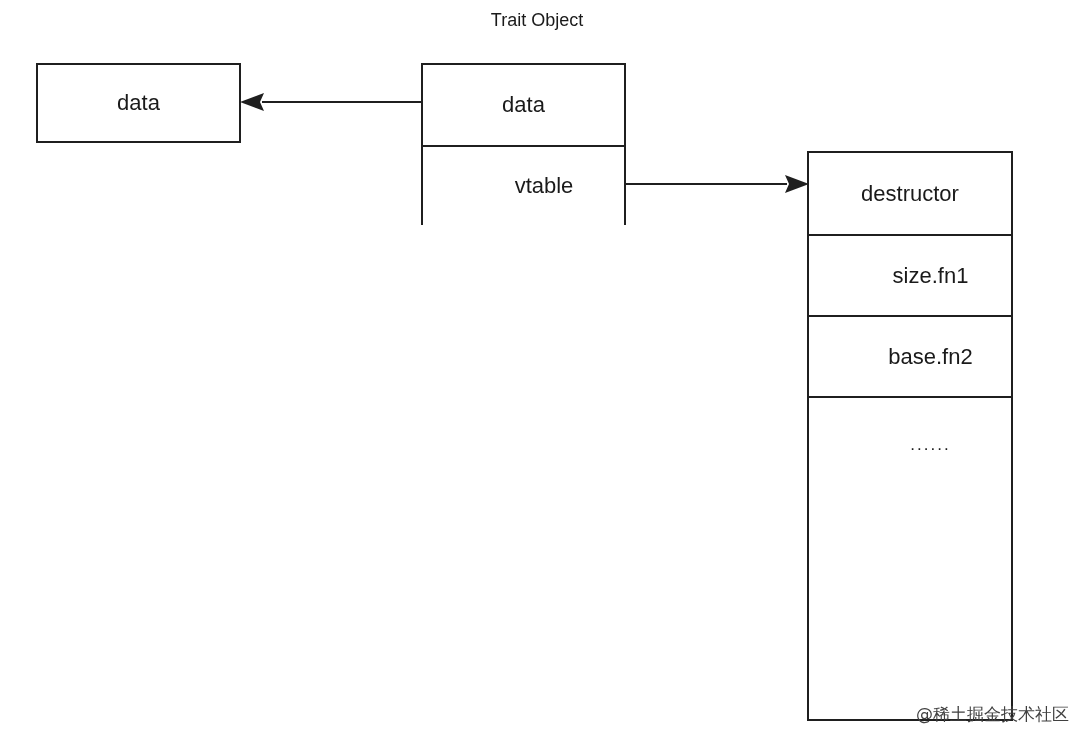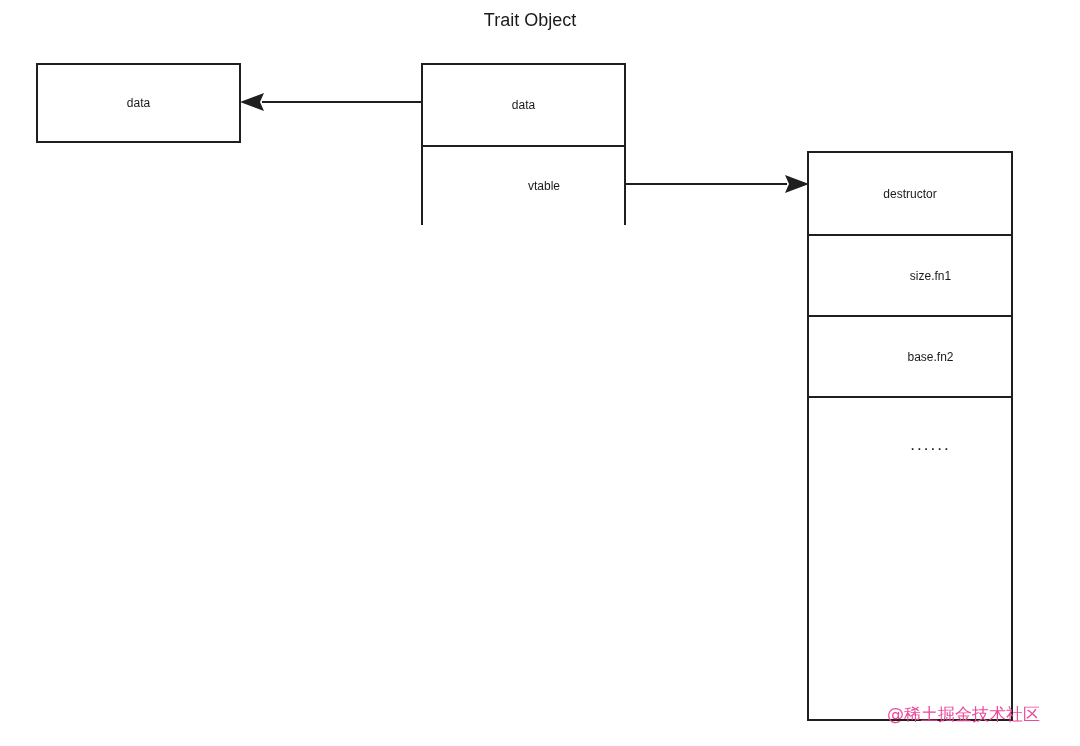--- a/index.html
+++ b/index.html
@@ -15,21 +15,21 @@
     position: relative;
     width: 1080px;
     height: 746px;
     background: #ffffff;
     overflow: hidden;
   }
 
   
   .diagram-title {
     position: absolute;
-    left: 8px;
+    left: 15px;
     top: 9px;
     width: 1044px;
     text-align: center;
     font-size: 18px;
     line-height: 22px;
     color: #1a1a1a;
     white-space: nowrap;
   }
 
   
@@ -37,21 +37,21 @@
     position: absolute;
     box-sizing: border-box;
     border: 2px solid #1f1f1f;
     background: #ffffff;
   }
   .cell {
     box-sizing: border-box;
     display: flex;
     align-items: center;
     justify-content: center;
-    font-size: 12px;
+    font-size: 22px;
     line-height: 22px;
     color: #1a1a1a;
     background: #ffffff;
     white-space: nowrap;
   }
   .cell + .cell {
     border-top: 2px solid #1f1f1f;
     padding-left: 41px;
   }
 
@@ -91,25 +91,25 @@
   
   .arrow {
     position: absolute;
     pointer-events: none;
   }
   .arrow svg { display: block; }
 
   
   #watermark {
     position: absolute;
-    left: 887px;
+    left: 916px;
     top: 703px;
     font-size: 17px;
     line-height: 22px;
-    color: #ec4899;
+    color: #404040;
     white-space: nowrap;
     font-family: "DejaVu Sans", "Liberation Sans", sans-serif;
   }
 </style>
 </head>
 <body>
 
 <div id="canvas">
 
   <div class="diagram-title">Trait Object</div>

